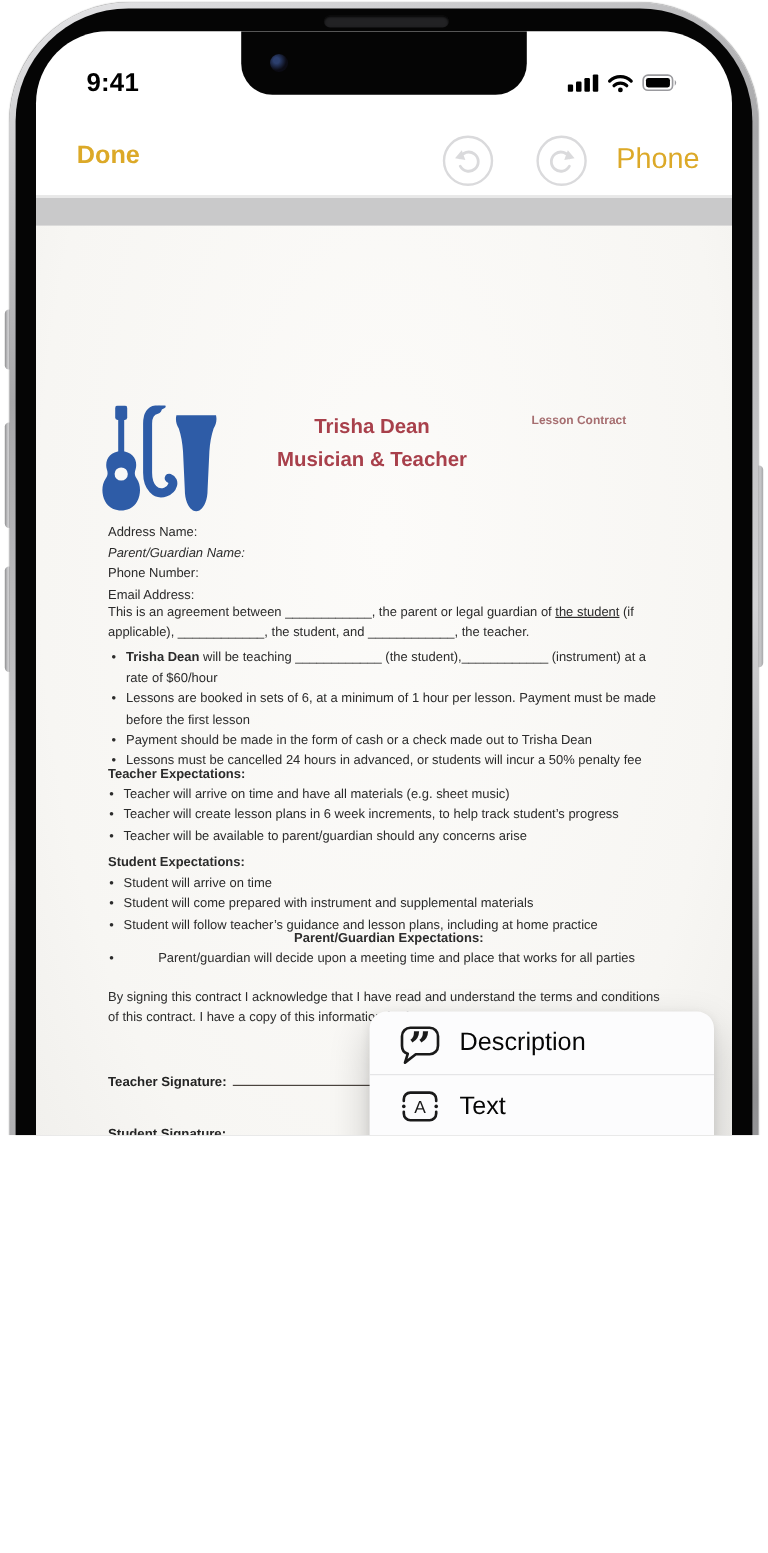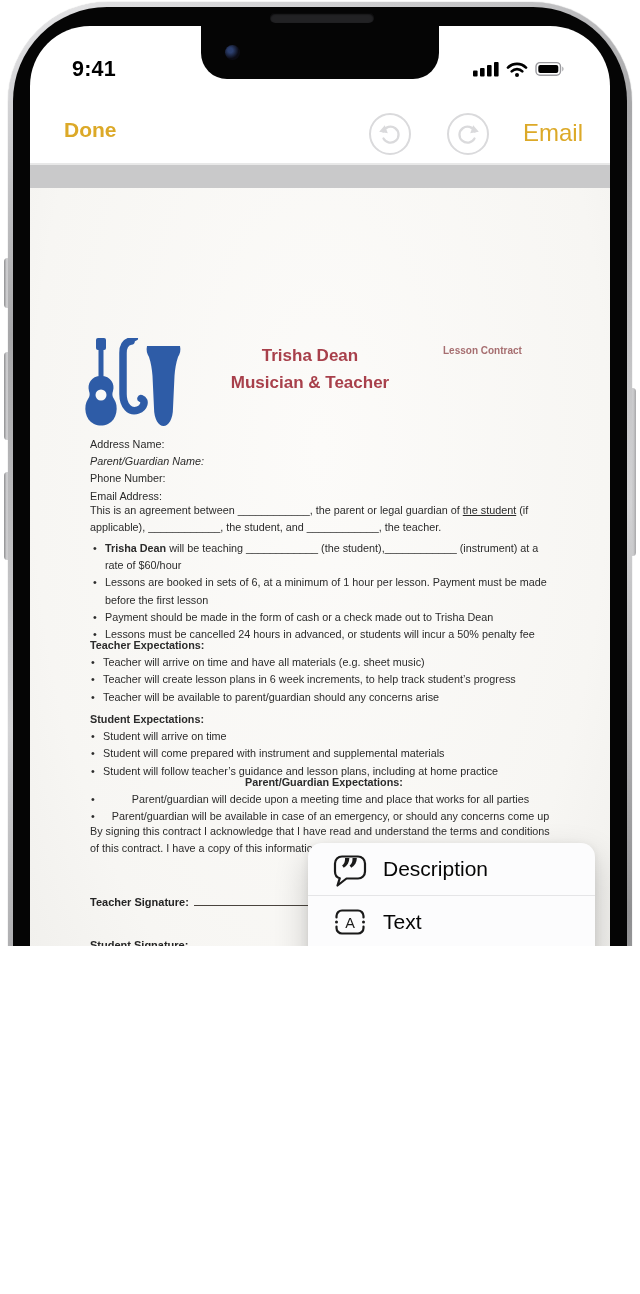--- a/index.html
+++ b/index.html
@@ -141,21 +141,21 @@
         <path d="M16.8,13.2 L11.2,19.8 L19.8,21.3 Z" fill="#dadadc"></path>
       </svg>
     </div>
     <div class="redo-btn">
       <svg width="44" height="44" viewBox="0 0 44 44">
         <circle cx="22" cy="22" r="20" fill="none" stroke="#dadadc" stroke-width="2"></circle>
         <path d="M15.2,19.5 A8,8 0 1 1 15.5,26.5" fill="none" stroke="#dadadc" stroke-width="2.3" stroke-linecap="round"></path>
         <path d="M16.8,13.2 L11.2,19.8 L19.8,21.3 Z" fill="#dadadc"></path>
       </svg>
     </div>
-    <div class="btn-cancel">Email</div>
+    <div class="btn-cancel">Phone</div>
 
     <div class="photo">
       <div class="photo-topline"></div>
     </div>
     <div class="paper"></div>
     <div class="paper-edge"></div>
     <div class="photo-bottom"></div>
 
     <svg class="abs" style="left:53px;top:312px;" width="100" height="96" viewBox="0 0 100 96">
       <g fill="#2e5ca7">
@@ -208,21 +208,20 @@
         <li><span>Student will arrive on time</span></li>
         <li><span>Student will come prepared with instrument and supplemental materials</span></li>
         <li><span>Student will follow teacher’s guidance and lesson plans, including at home practice</span></li>
       </ul>
     </div>
 
     <div class="abs doc-text" style="left:60px;top:748px;width:468px;text-align:center;">
       <div class="sec-head">Parent/Guardian Expectations:</div>
       <ul class="doc-list">
         <li><span>Parent/guardian will decide upon a meeting time and place that works for all parties</span></li>
-        <li><span>Parent/guardian will be available in case of an emergency, or should any concerns come up</span></li>
       </ul>
     </div>
 
     <div class="para doc-text" style="top:797px;width:470px;">By signing this contract I acknowledge that I have read and understand the terms and conditions of this contract. I have a copy of this information for fut</div>
 
     <div class="sig-row" style="top:866px;">
       <span class="sig-label">Teacher Signature:</span><span class="sig-line"></span>
     </div>
     <div class="sig-row" style="top:909px;">
       <span class="sig-label">Student Signature:</span><span class="sig-line"></span>

